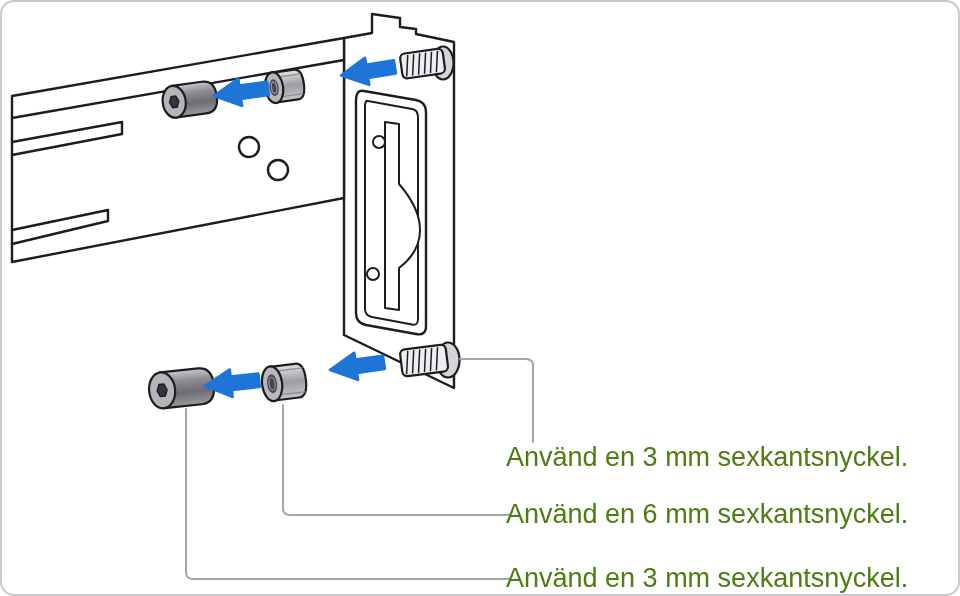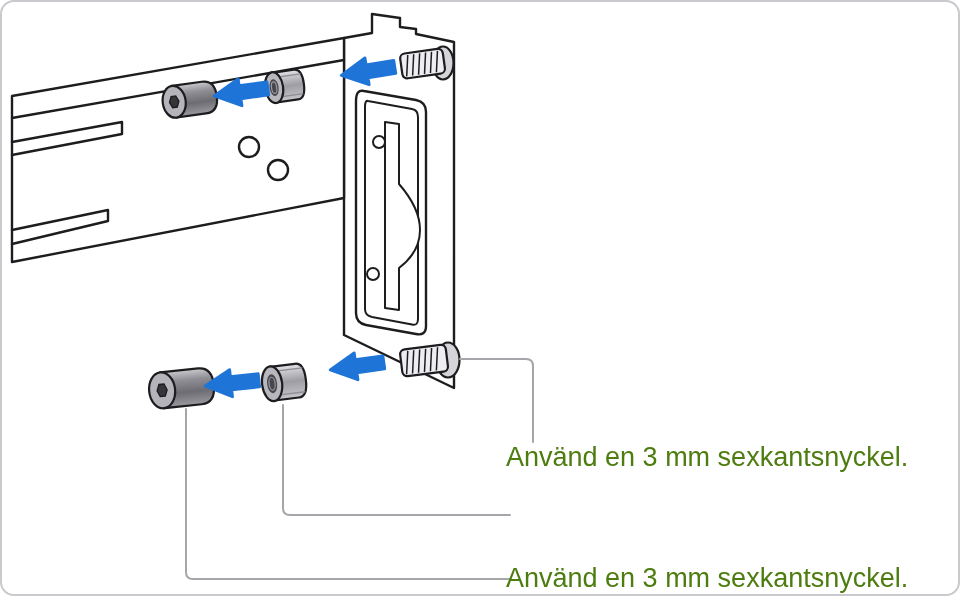--- a/index.html
+++ b/index.html
@@ -132,15 +132,16 @@
     </g>
 
     <g fill="none" stroke="#a6a6aa" stroke-width="2" stroke-linecap="round">
       <path d="M458 357 L524 357 Q531 357 531 364 L531 440"></path>
       <path d="M281 403 L281 506 Q281 513 288 513 L508 513"></path>
       <path d="M184 407 L184 570 Q184 577 191 577 L508 577"></path>
     </g>
   </svg>
 
   <div class="callout-label" style="top:442px">Använd en 3 mm sexkantsnyckel.</div>
+  <div class="callout-label" style="top:499px">Använd en 6 mm sexkantsnyckel.</div>
   <div class="callout-label" style="top:563px">Använd en 3 mm sexkantsnyckel.</div>
 
 </div>
 
 </body></html>

